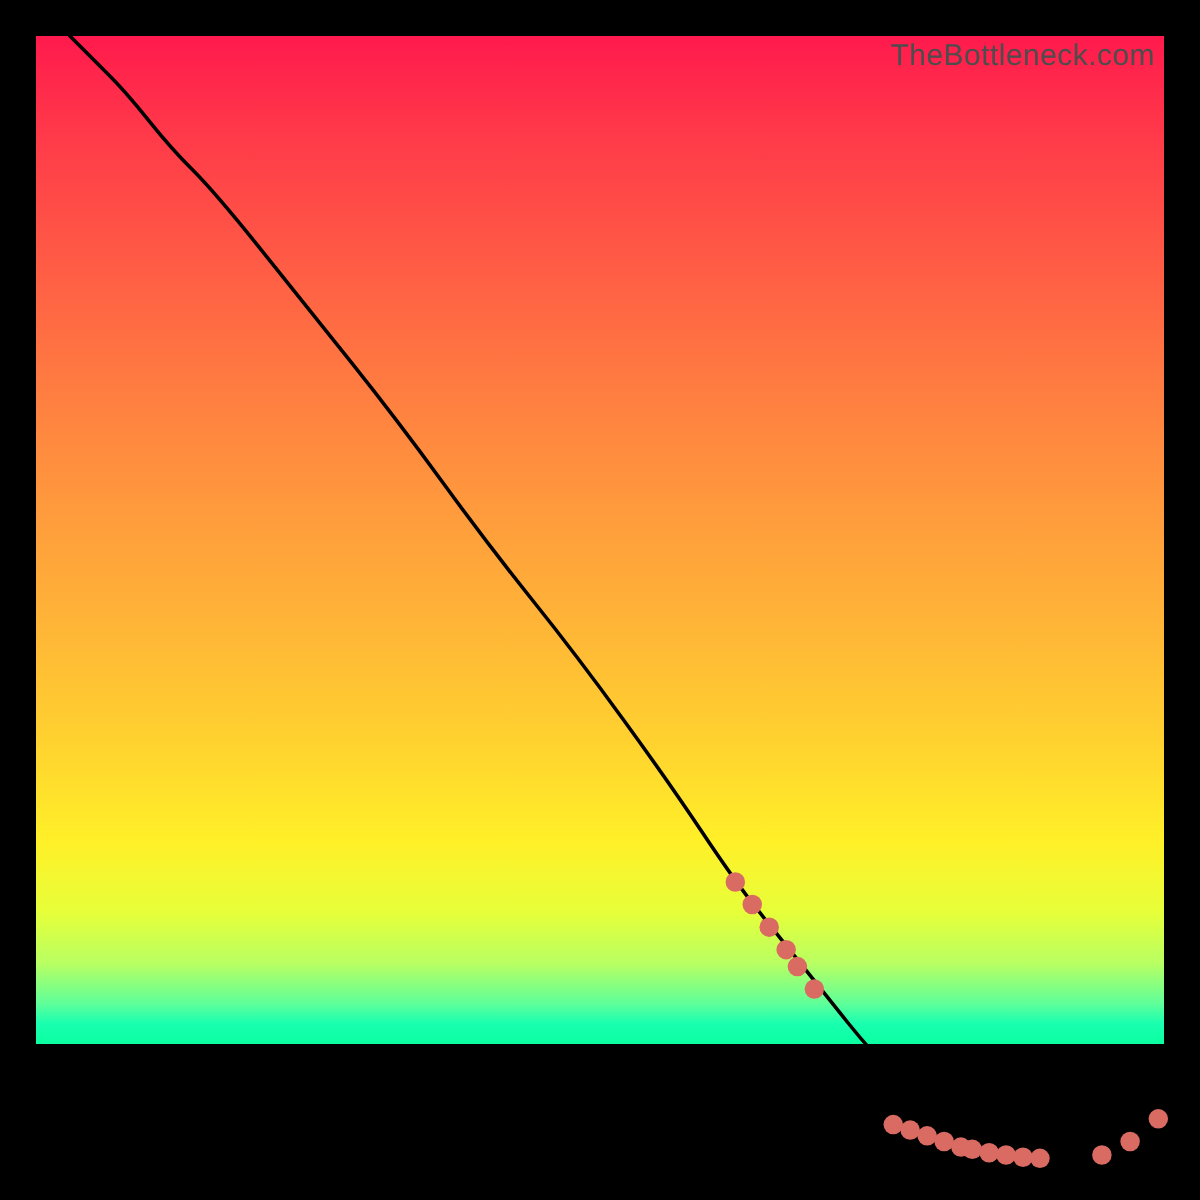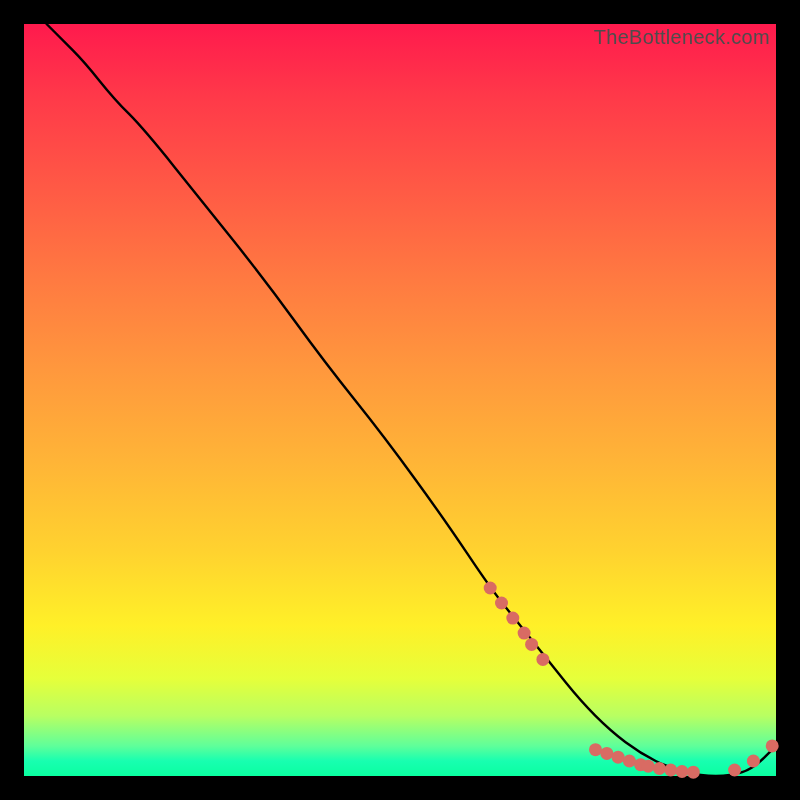--- a/index.html
+++ b/index.html
@@ -15,21 +15,21 @@
     position: relative;
     width: 800px;
     height: 800px;
     background: #000;
   }
   .plot {
     position: absolute;
     left: 24px;
     top: 24px;
     width: 752px;
-    height: 752px;
+    height: 672px;
     
     background: linear-gradient(
       to bottom,
       #ff1a4d 0%,
       #ff3a49 10%,
       #ff5a45 22%,
       #ff7a41 34%,
       #ff983d 46%,
       #ffb437 58%,
       #ffd22f 70%,

